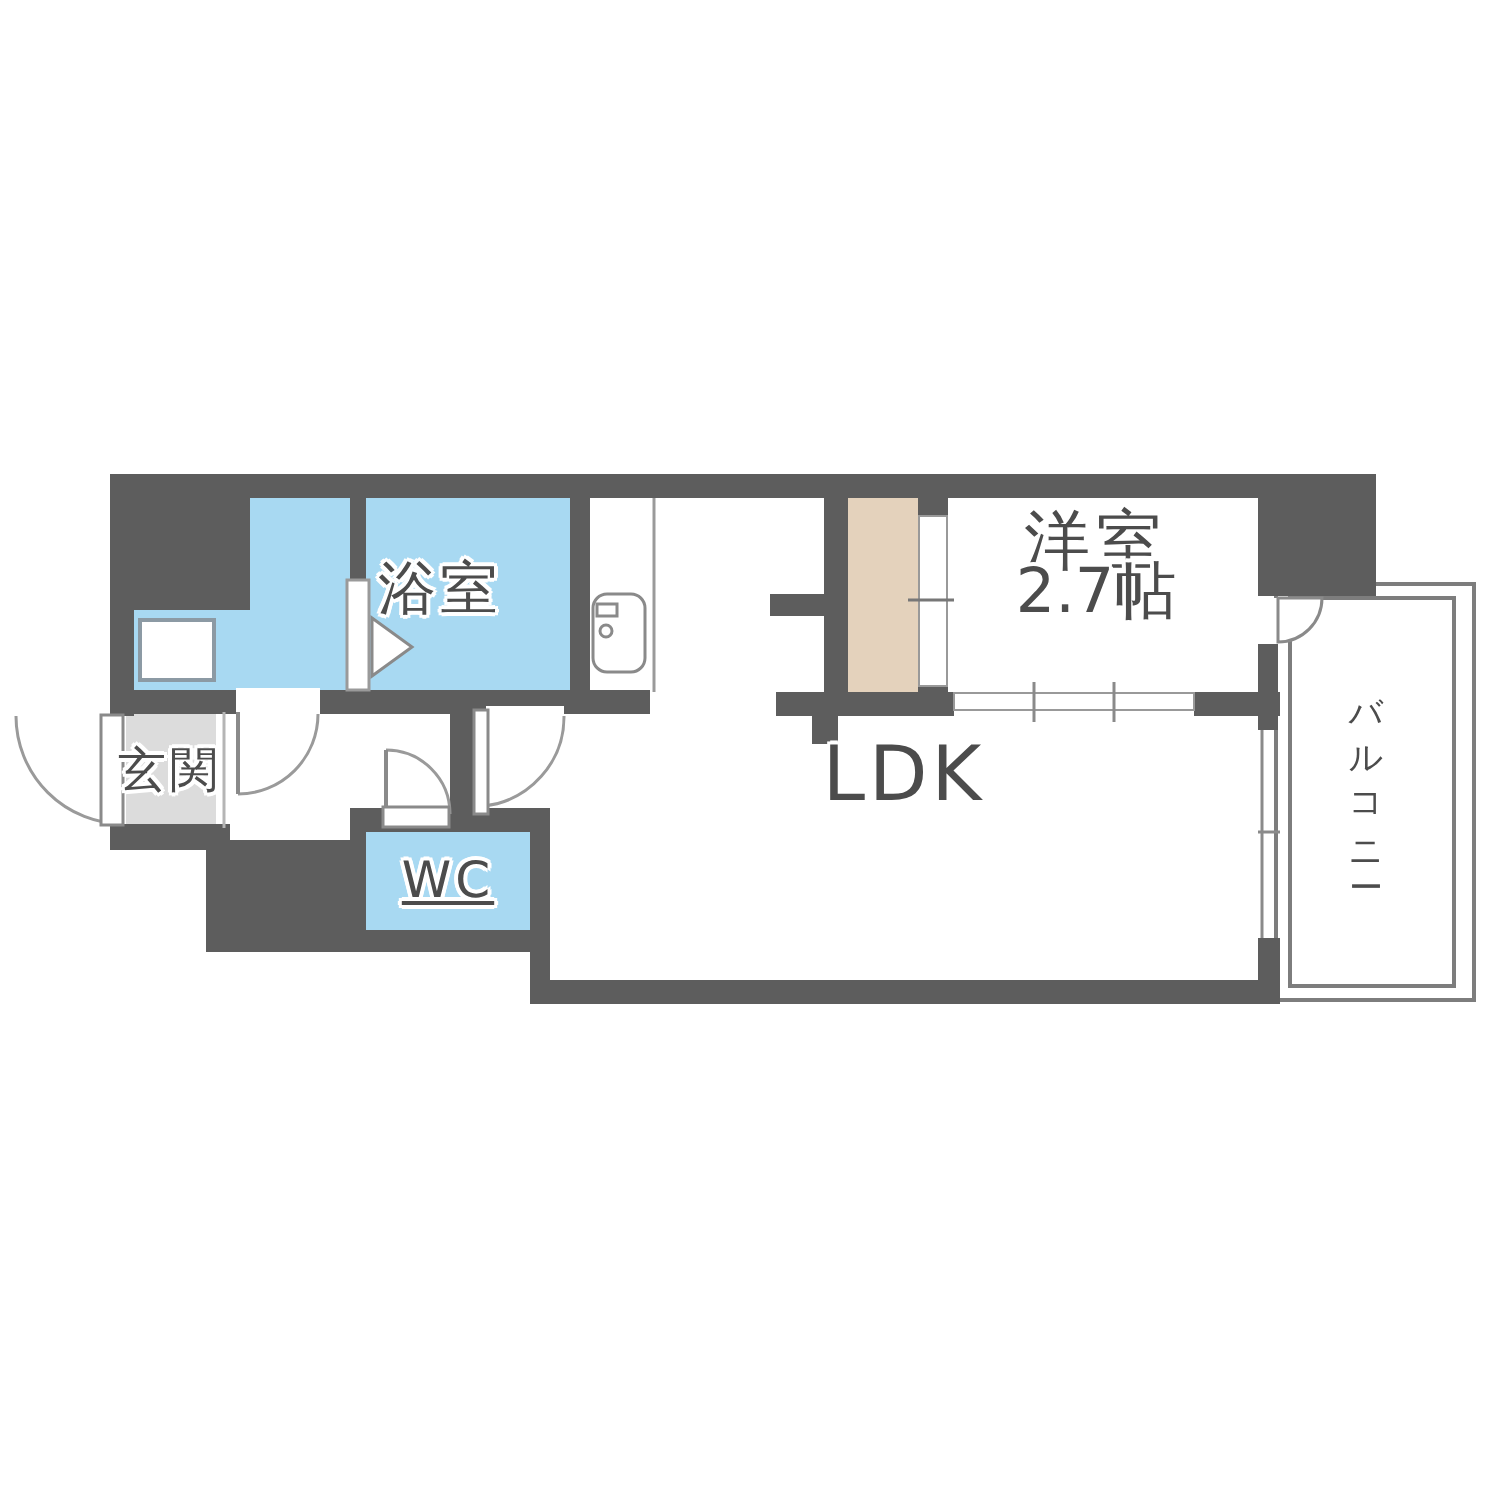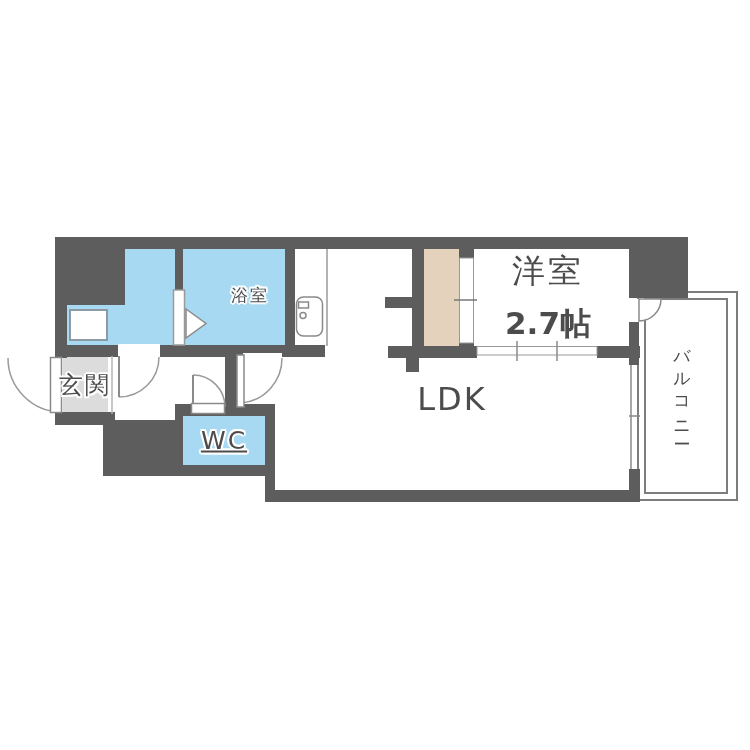--- a/index.html
+++ b/index.html
@@ -16,25 +16,25 @@
   .balcony-outer{position:absolute;border:2px solid #7d7d7d;background:#ffffff;}
   .balcony-inner{position:absolute;border:2px solid #7d7d7d;background:#ffffff;}
   svg.overlay{position:absolute;left:0;top:0;z-index:30;}
   .lbl{
     position:absolute;z-index:40;color:#4c4c4c;font-weight:500;white-space:nowrap;
     transform:translate(-50%,-50%);
     text-shadow:2px 0 0 #fff,-2px 0 0 #fff,0 2px 0 #fff,0 -2px 0 #fff,
                 1.5px 1.5px 0 #fff,-1.5px 1.5px 0 #fff,1.5px -1.5px 0 #fff,-1.5px -1.5px 0 #fff;
   }
   .lbl-genkan{left:85px;top:385px;font-size:24px;letter-spacing:2px;}
-  .lbl-bath{left:250px;top:295px;font-size:17px;letter-spacing:2px;font-family:Liberation Serif, serif;}
+  .lbl-bath{left:220px;top:295px;font-size:29px;letter-spacing:2px;font-family:Liberation Serif, serif;}
   .lbl-wc{left:224px;top:440px;font-size:25px;letter-spacing:2px;text-decoration:underline;}
   .lbl-yoshitsu{left:548px;top:271px;font-size:33px;letter-spacing:3px;}
-  .lbl-yoshitsu-area{left:548px;top:324px;font-size:31px;font-weight:bold;}
-  .lbl-ldk{left:452px;top:399px;font-size:32px;letter-spacing:2px;}
+  .lbl-yoshitsu-area{left:548px;top:296px;font-size:31px;}
+  .lbl-ldk{left:452px;top:387px;font-size:38px;letter-spacing:2px;}
   .lbl-ldk-area{left:452px;top:441px;font-size:35px;}
   .lbl-balcony{
     left:683px;top:388px;font-size:17px;letter-spacing:5px;
     writing-mode:vertical-rl;transform:translate(-50%,-50%);
   }
   .walls,.floors{position:absolute;left:0;top:0;width:750px;height:750px;}
   .floors{z-index:10;}
   .walls{z-index:20;}
   .balc{z-index:5;}
 </style>

